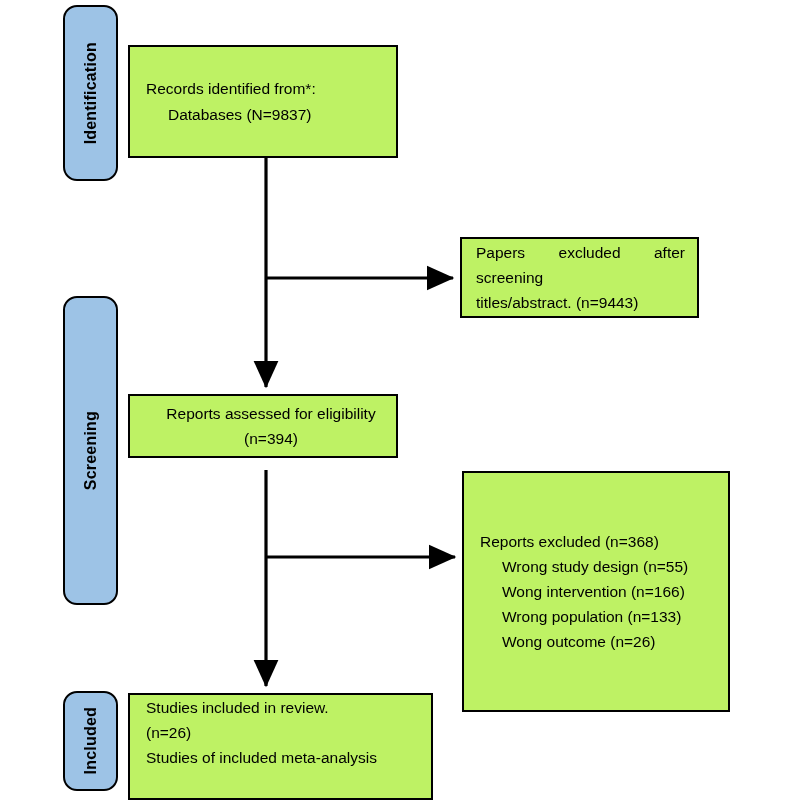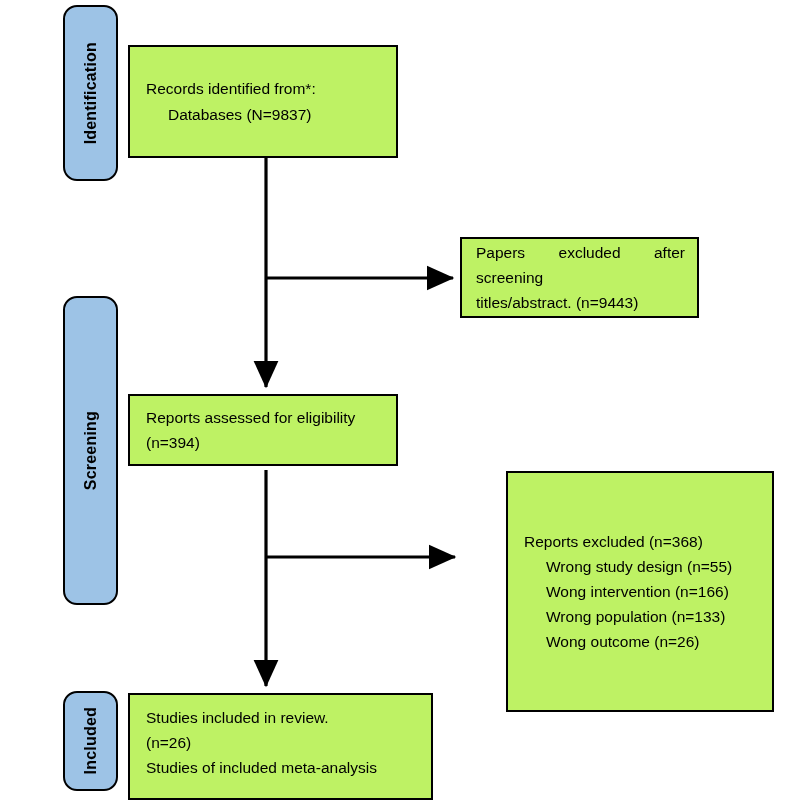--- a/index.html
+++ b/index.html
@@ -74,34 +74,34 @@
   #box-screen-excluded {
     left: 460px; top: 237px; width: 239px; height: 81px;
     padding: 0 12px 0 14px;
   }
   #box-screen-excluded .line-justified {
     text-align: justify;
     text-align-last: justify;
     white-space: normal;
   }
   #box-eligibility {
-    left: 128px; top: 394px; width: 270px; height: 72px;
+    left: 128px; top: 394px; width: 270px; height: 64px;
     padding: 0 0 0 16px;
+    text-align: center;
   }
   #box-reports-excluded {
     left: 462px; top: 471px; width: 268px; height: 241px;
     padding: 0 0 0 16px;
-    margin-left: 44px;
   }
   #box-included {
     left: 128px; top: 693px; width: 305px; height: 107px;
     padding: 0 0 0 16px;
     justify-content: flex-start;
   }
-  #box-included .line:first-child { margin-top: 10px; }
+  #box-included .line:first-child { }
 </style>
 </head>
 <body>
 
 <div id="diagram">
 
   <svg id="connector-layer" viewBox="0 0 800 800">
     <defs>
       <marker id="arrowhead" markerWidth="9" markerHeight="9" refX="8.2" refY="4.5" orient="auto" markerUnits="strokeWidth">
         <path d="M0,0.6 L8.6,4.5 L0,8.4 z" fill="#000000"></path>

